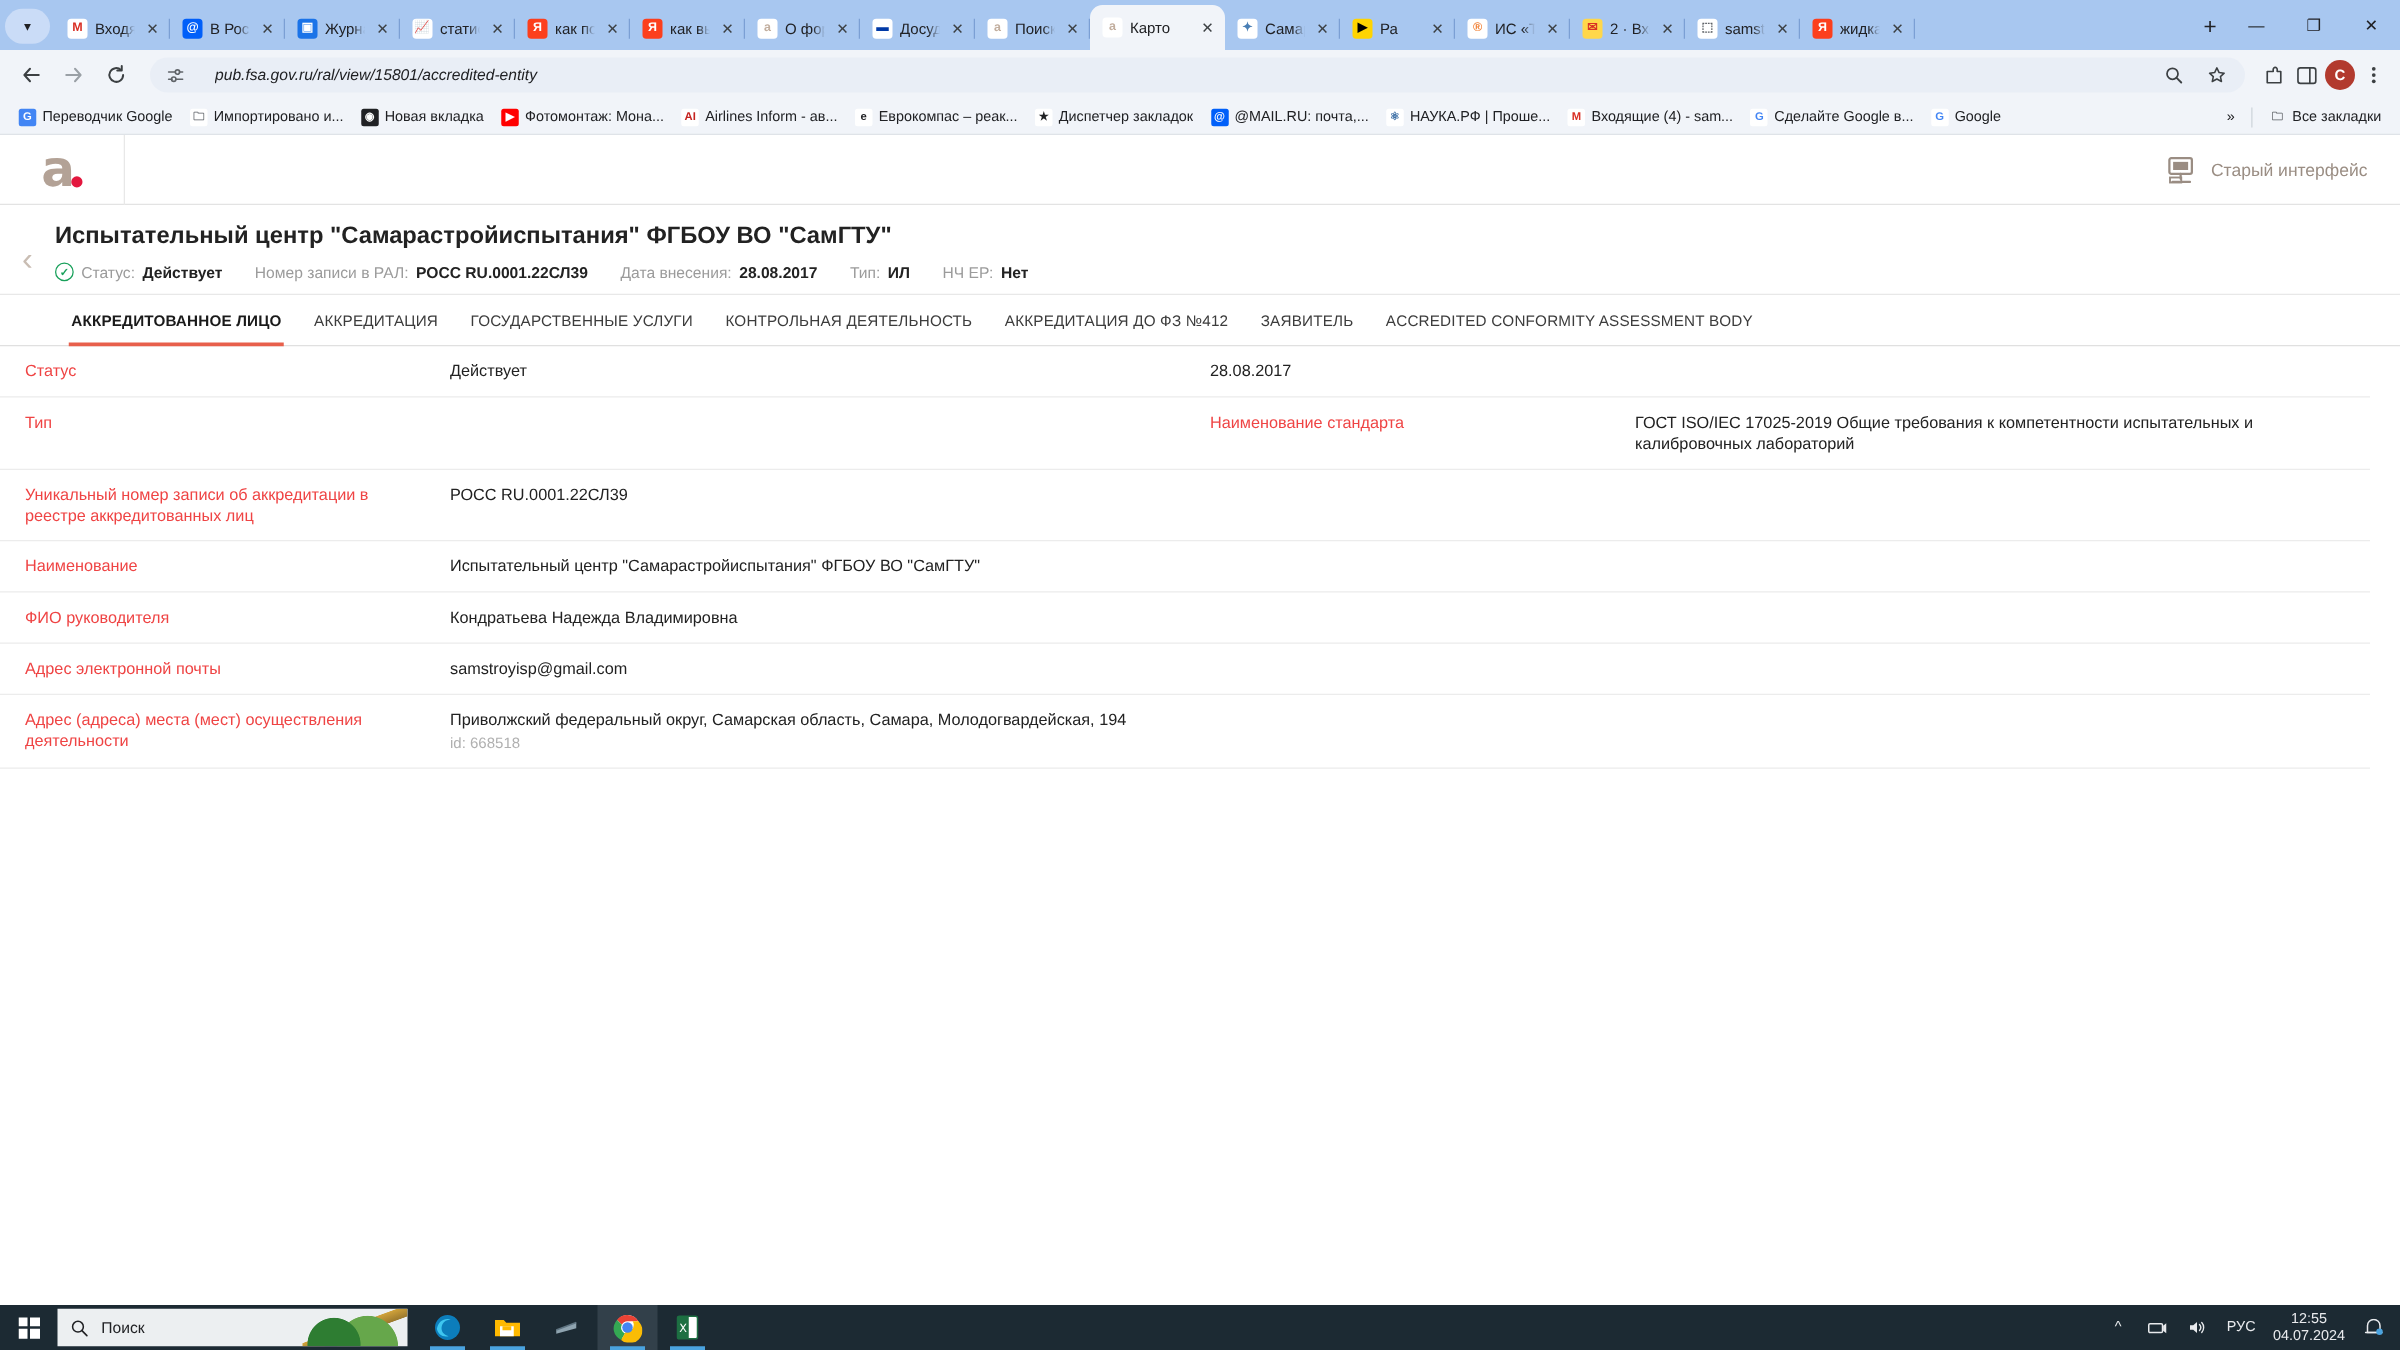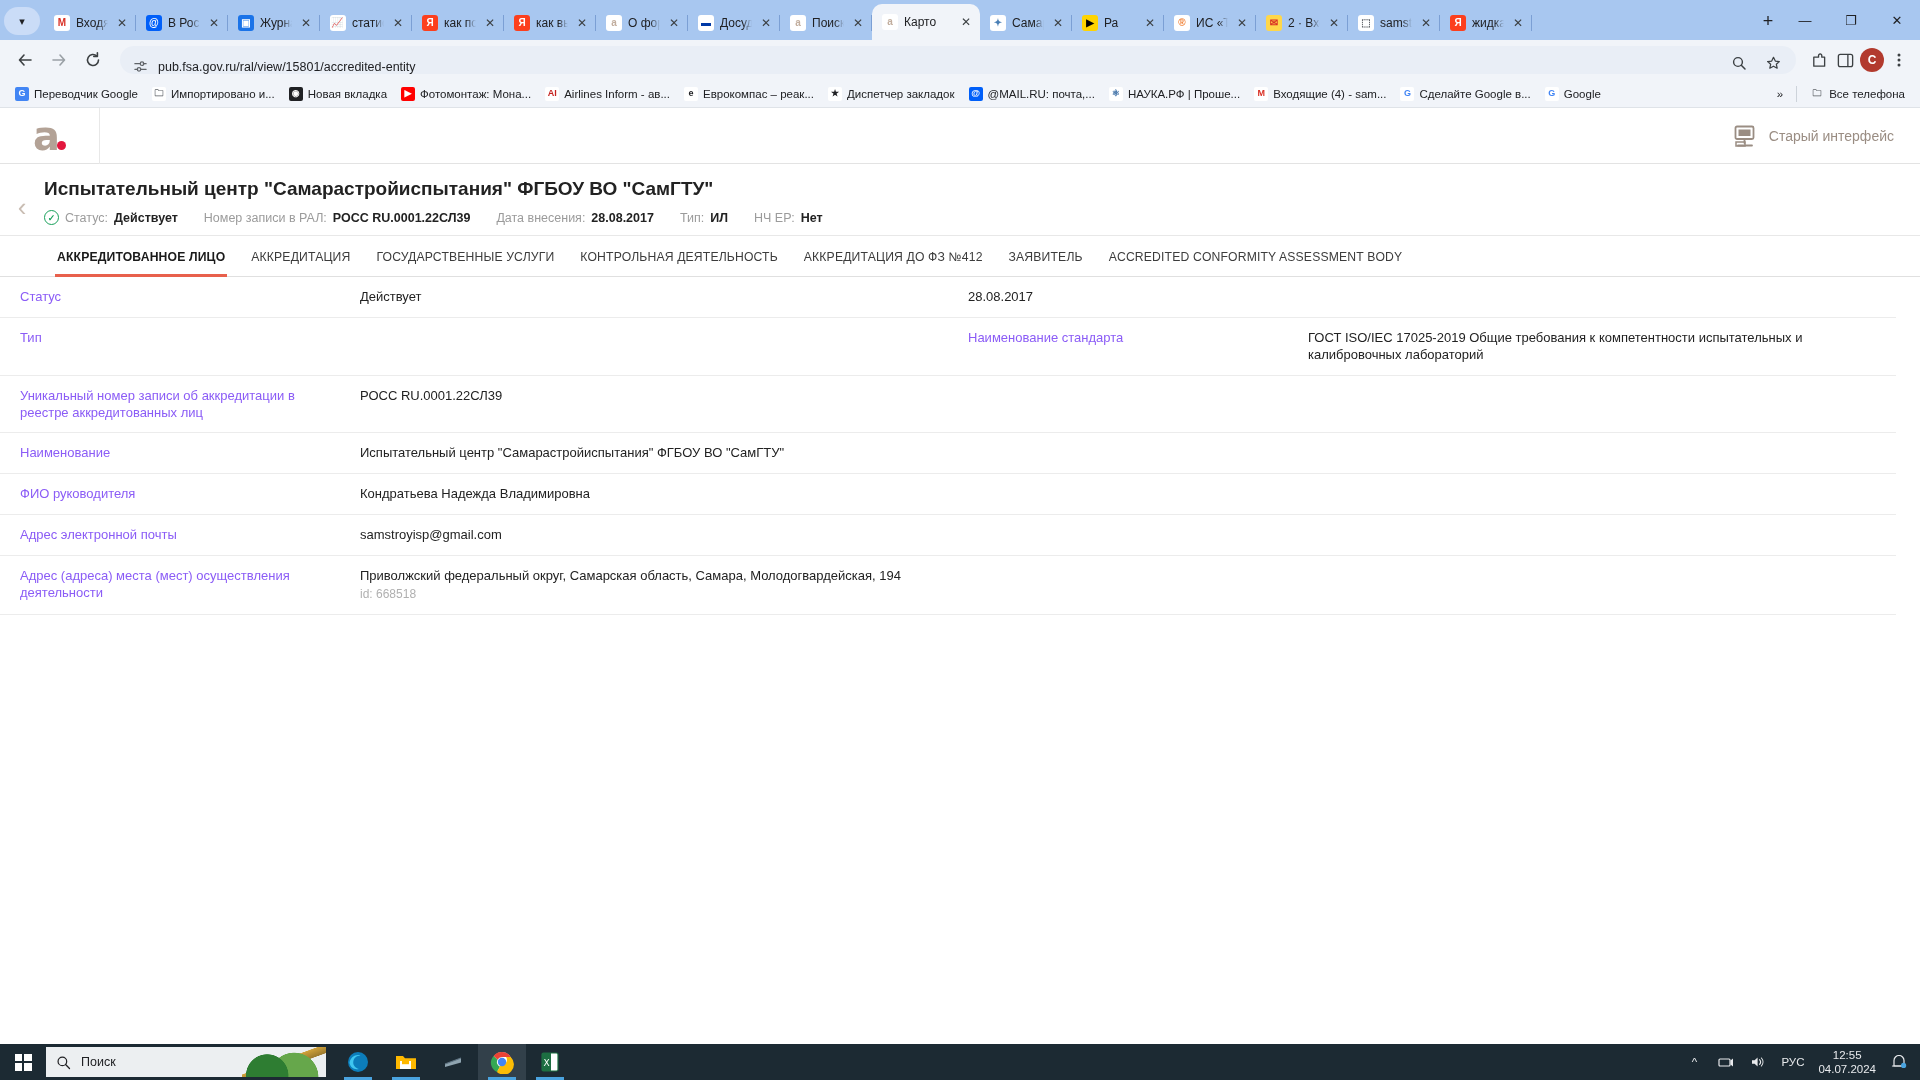--- a/index.html
+++ b/index.html
@@ -96,23 +96,23 @@
     flex: 0 0 40px;
   }
   .nav-btn {
     width: 30px; height: 30px; border-radius: 50%;
     display: flex; align-items: center; justify-content: center;
     color: #3c4043;
   }
   .omnibox {
     flex: 1; height: 28px; margin: 0 8px;
     background: #e9eef6; border-radius: 14px;
-    display: flex; align-items: flex-end;
-    padding: 0 12px; gap: 10px;
-    font-size: 12.5px; color: #202124;
+    display: flex; align-items: center;
+    padding: 0 12px; gap: 24px;
+    font-size: 12.5px; color: #202124; font-style: italic;
   }
   .omnibox-icon { width: 16px; height: 16px; flex: 0 0 16px; display:flex; align-items:center; justify-content:center; }
   .omnibox-url { flex: 1; white-space: nowrap; overflow: hidden; }
   .omnibox-trailing { display: flex; align-items: center; gap: 12px; }
   .profile-chip {
     width: 24px; height: 24px; border-radius: 50%;
     background: #b23a2e; color: #fff;
     display: flex; align-items: center; justify-content: center;
     font-size: 12px; font-weight: bold;
   }
@@ -230,21 +230,21 @@
     display: flex;
     border-bottom: 1px solid #ececec;
     min-height: 41px;
     align-items: stretch;
   }
   .half { display: flex; flex: 1 1 50%; min-width: 0; padding: 11px 0 11px 0; }
   .half.left { padding-left: 20px; }
   .half.right { padding-left: 20px; }
   .d-label {
     flex: 0 0 340px; max-width: 340px;
-    font-size: 13px; color: #8b5cf6; line-height: 1.33;
+    font-size: 13px; color: #ef4444; line-height: 1.33;
     padding-right: 14px;
   }
   .d-value {
     flex: 1 1 auto; min-width: 0;
     font-size: 13px; color: #222; line-height: 1.33;
   }
   .d-sub { color: #b0b0b0; font-size: 12px; margin-top: 3px; }
   .row.single .half.right { visibility: hidden; }
 
   
@@ -512,21 +512,21 @@
         <span class="bm-ico" style="background:#ffffff;color:#4285f4">G</span>
         <span>Google</span>
       </div>
       <div class="bm-spacer"></div>
       <div class="bm">
         <span>»</span>
       </div>
       <div class="bm-sep"></div>
       <div class="bm">
         <span class="bm-ico" style="color:#5f6368">🗀</span>
-        <span>Все телефона</span>
+        <span>Все закладки</span>
       </div>
     </div>
 
   <div class="page">
 
     <div class="site-header">
       <div class="logo-cell">
         <div class="logo-mark">
           <span>а</span>
           <span class="logo-dot"></span>

